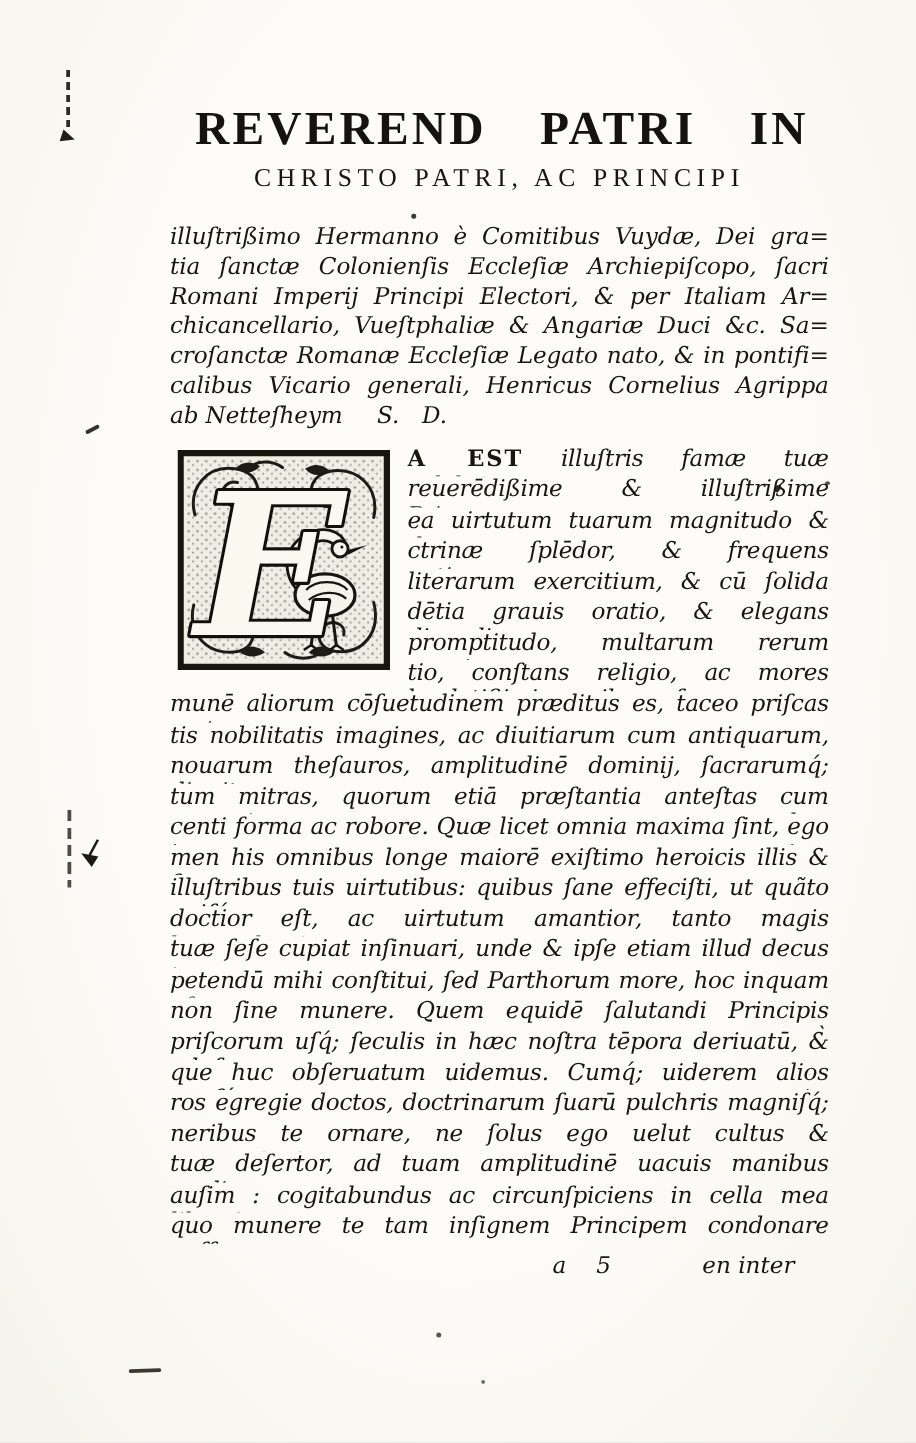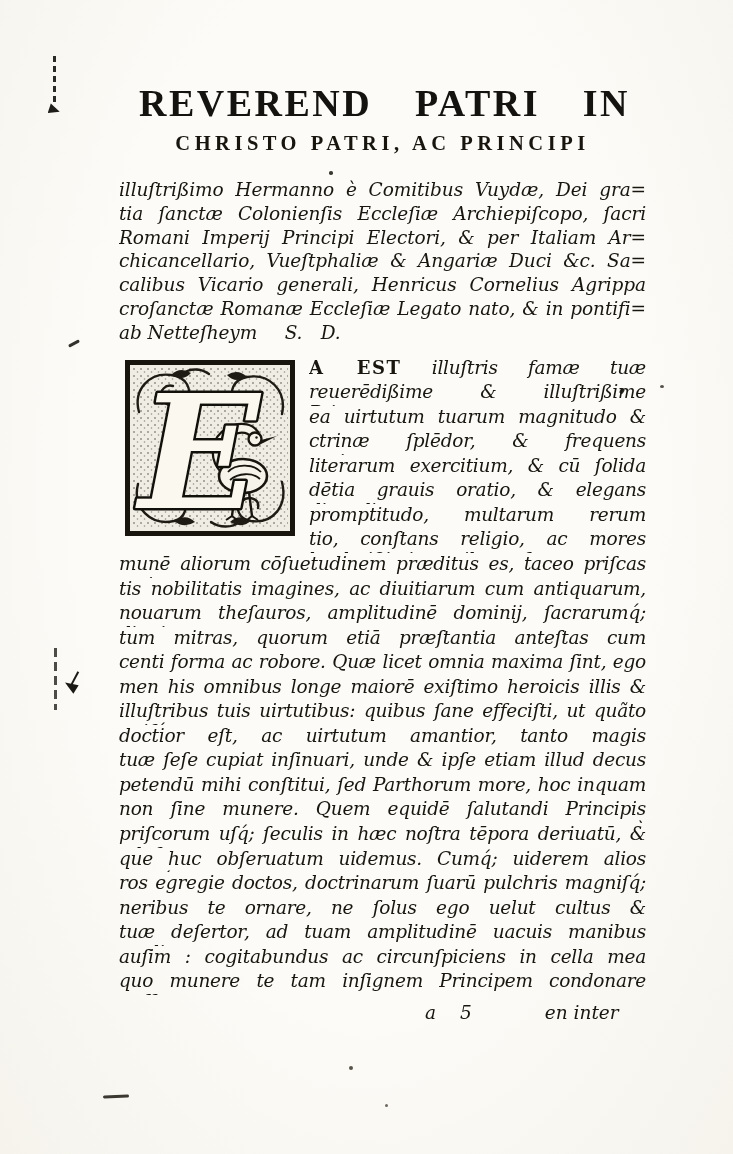--- a/index.html
+++ b/index.html
@@ -5,34 +5,34 @@
   html,body { margin:0; padding:0; background:#e8e8e4; }
   .page {
     position:relative;
     width:733px; height:1154px;
     margin:0 auto;
     background: radial-gradient(ellipse at 50% 42%, #fcfbf7 55%, #f5f3ec 100%);
     color:#18160f;
     font-family:"DejaVu Serif", serif;
     overflow:hidden;
   }
-  .content { position:absolute; left:119px; top:84px; width:527px; }
+  .content { position:absolute; left:136px; top:84px; width:527px; }
 
   .h1 {
     display:flex; justify-content:space-between;
     padding:0 16px 0 20px;
     font-family:"Liberation Serif", serif;
     font-weight:bold; font-size:38px; line-height:1;
     letter-spacing:2.5px; color:#151310;
   }
   .h2 {
     margin-top:10px;
     text-align:center;
     font-family:"Liberation Serif", serif;
-    font-weight:bold; font-size:20.5px;
+    font-weight:normal; font-size:20.5px;
     letter-spacing:4.5px; color:#18150f;
     white-space:nowrap;
   }
 
   .ded { margin-top:24px; font-style:italic; font-size:18.5px; letter-spacing:-0.1px; }
   .ded .ln { height:23.8px; overflow:hidden; text-align:justify; text-align-last:justify; }
   .ded .ln.last { text-align:right; text-align-last:left; }
 
   .bodyp { margin-top:11px; font-style:italic; font-size:18.5px; letter-spacing:-0.25px; }
   .bodyp .ln { height:24.55px; overflow:hidden; text-align:justify; text-align-last:justify; }
@@ -103,22 +103,22 @@
       <span>PATRI</span>
       <span>IN</span>
     </div>
     <div class="h2">CHRISTO PATRI, AC PRINCIPI</div>
 
     <div class="ded">
       <div class="ln">illuſtrißimo Hermanno è Comitibus Vuydæ, Dei gra=</div>
       <div class="ln">tia ſanctæ Colonienſis Eccleſiæ Archiepiſcopo, ſacri</div>
       <div class="ln">Romani Imperij Principi Electori, &amp; per Italiam Ar=</div>
       <div class="ln">chicancellario, Vueſtphaliæ &amp; Angariæ Duci &amp;c. Sa=</div>
+      <div class="ln">croſanctæ Romanæ Eccleſiæ Legato nato, &amp; in pontifi=</div>
       <div class="ln">calibus Vicario generali, Henricus Cornelius Agrippa</div>
-      <div class="ln">croſanctæ Romanæ Eccleſiæ Legato nato, &amp; in pontifi=</div>
       <div class="ln last">ab Netteſheym  S.  D.</div>
     </div>
 
     <div class="bodyp">
 
       <div class="initial">
         <svg viewBox="0 0 170 176">
           <defs>
             <pattern id="stip" width="7" height="7" patternUnits="userSpaceOnUse">
               <circle cx="2" cy="2" r="1" fill="#35332c"></circle>

